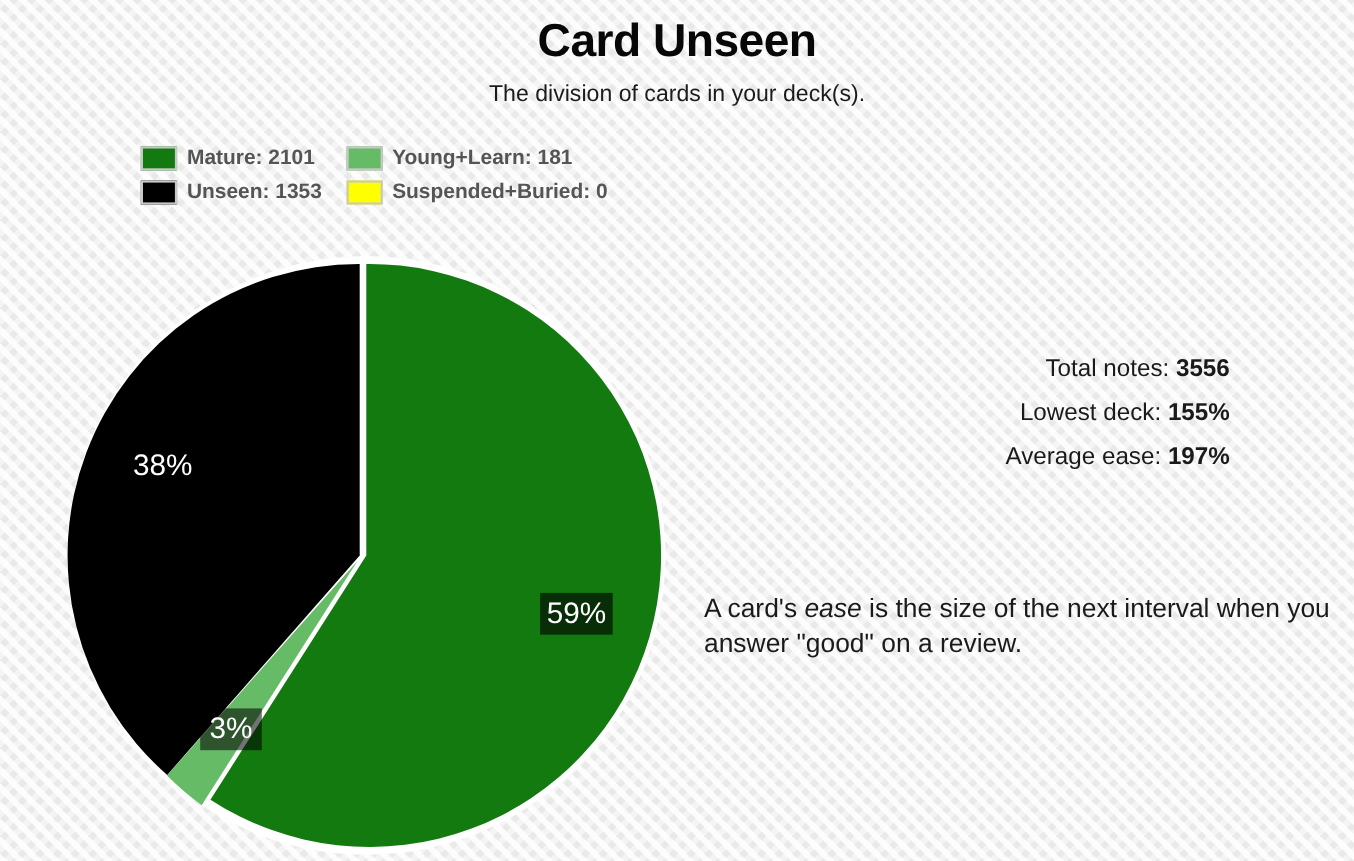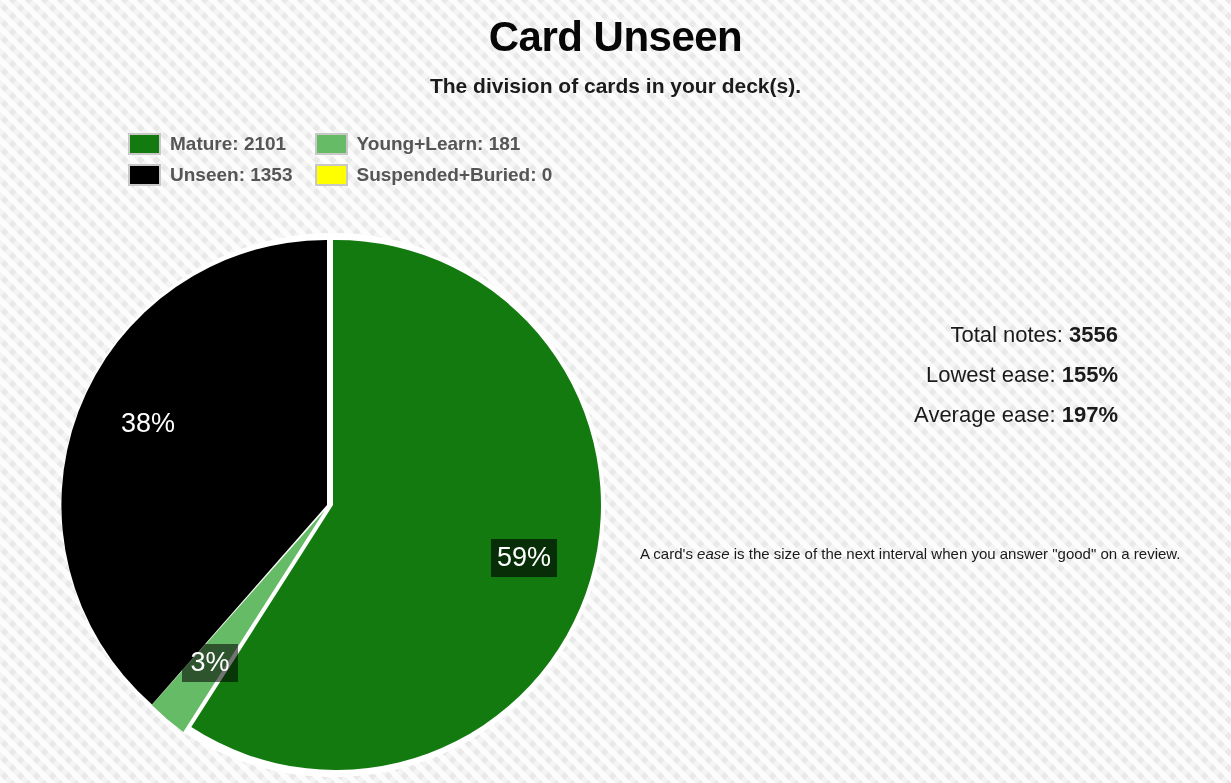--- a/index.html
+++ b/index.html
@@ -34,21 +34,21 @@
     color: #070707;
     line-height: 1.1;
   }
   #chart-subtitle {
     position: absolute;
     top: 74px;
     left: 0;
     width: 1231px;
     text-align: center;
     font-size: 21px;
-    font-weight: bold;
+    font-weight: normal;
     color: #1b1b1b;
   }
 
   
   #legend {
     position: absolute;
     top: 133px;
     left: 128px;
     display: grid;
     grid-template-columns: auto auto;
@@ -108,21 +108,21 @@
     white-space: nowrap;
   }
   .stat-label { font-weight: normal; }
   .stat-value { font-weight: bold; }
 
   #ease-note {
     position: absolute;
     top: 538px;
     left: 640px;
     width: 578px;
-    font-size: 15px;
+    font-size: 24px;
     line-height: 32px;
     color: #1a1a1a;
   }
   #ease-note .em { font-style: italic; }
 </style>
 </head>
 <body>
 
 <div id="chart-title">Card Unseen</div>
 
@@ -182,21 +182,21 @@
 
 <div id="stats-table">
 
 
   <div class="stat-row">
     <span class="stat-label">Total notes:</span>
     <span class="stat-value">3556</span>
   </div>
 
   <div class="stat-row">
-    <span class="stat-label">Lowest ease:</span>
+    <span class="stat-label">Lowest deck:</span>
     <span class="stat-value">155%</span>
   </div>
 
   <div class="stat-row">
     <span class="stat-label">Average ease:</span>
     <span class="stat-value">197%</span>
   </div>
 
 
 </div>

